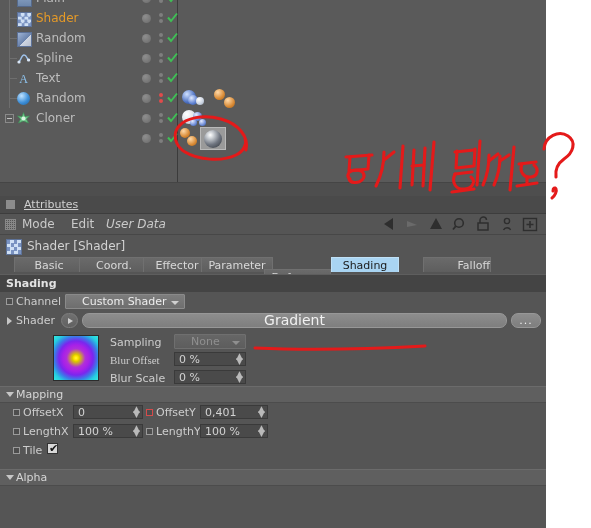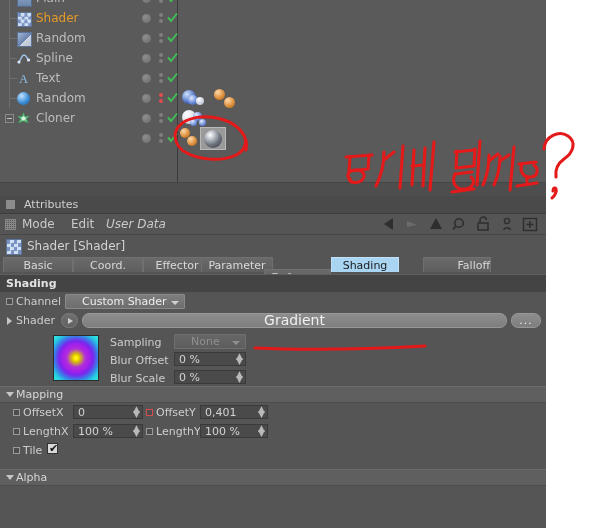--- a/index.html
+++ b/index.html
@@ -44,21 +44,21 @@
   .chk{position:absolute;left:30px;top:4px;width:11px;height:11px;}
   .tagico{position:absolute;width:14px;height:14px;top:3px;border-radius:50%;}
 
   
   .tagsel{position:absolute;width:26px;height:23px;background:#9a9a9a;border:1px solid #b9b9b9;box-sizing:border-box;}
 
   
   #attr{position:absolute;left:0;top:196px;width:546px;height:332px;background:#555555;}
   .titlebar{position:relative;height:17px;background:#4a4a4a;border-bottom:1px solid #3d3d3d;}
   .titlebar .tgrip{position:absolute;left:6px;top:4px;width:9px;height:9px;background:#8c8c8c;}
-  .titlebar .ttxt{position:absolute;left:24px;top:2px;font-size:11px;color:#cfcfcf;}
+  .titlebar .ttxt{position:absolute;left:24px;top:2px;font-size:11px;color:#cfcfcf;text-decoration:underline;}
 
   .menubar{position:relative;height:20px;background:#555555;border-bottom:1px solid #474747;}
   .menubar .grip{position:absolute;left:5px;top:5px;width:11px;height:11px;
     background:
       repeating-linear-gradient(0deg,#9a9a9a 0 1px,transparent 1px 2px),
       repeating-linear-gradient(90deg,#9a9a9a 0 1px,transparent 1px 2px);
     opacity:.75;}
   .menubar .mi{position:absolute;top:3px;font-size:12px;color:#cacaca;}
   .toolicons{position:absolute;right:6px;top:2px;height:16px;}
   .toolicons .ti{display:inline-block;vertical-align:top;width:20px;height:16px;position:relative;}
@@ -369,22 +369,22 @@
         </span>
       </span>
     </div>
 
     <div class="objline">
       <span class="oic" style="background:repeating-conic-gradient(#cfe0f5 0% 25%, #7a93c2 0% 50%) 0 0/7px 7px;border:1px solid #5d7298;"></span>
       <span class="otx">Shader [Shader]</span>
     </div>
 
     <div class="tabs">
-      <div class="tab" style="left:3px;width:70px;text-align:center;">Basic</div>
-      <div class="tab" style="left:73px;width:70px;">Coord.</div>
+      <div class="tab" style="left:14px;width:70px;text-align:center;">Basic</div>
+      <div class="tab" style="left:79px;width:70px;">Coord.</div>
       <div class="tab" style="left:143px;width:68px;">Effector</div>
       <div class="tab" style="left:201px;width:72px;">Parameter</div>
       <div class="tab" style="left:264px;width:67px;margin-top:12px;">Deformer</div>
       <div class="tab active" style="left:331px;width:68px;">Shading</div>
       <div class="tab" style="left:423px;width:68px;text-align:right;">Falloff</div>
     </div>
 
     <div class="secthdr" style="margin-top:1px;">
       <span class="st">Shading</span>
     </div>
@@ -409,21 +409,21 @@
       </span>
 
       <span class="swatch" style="left:53px;top:43px;"></span>
 
       <span class="lab" style="left:110px;top:44px;">Sampling</span>
       <span class="drop dim" style="left:174px;top:42px;width:72px;">
         <span class="v">None</span>
         <span class="ar"></span>
       </span>
 
-      <span class="lab" style="left:110px;top:62px;">Blur Offset</span>
+      <span class="lab" style="left:110px;top:62px;font-family:Liberation Serif, serif;">Blur Offset</span>
       <span class="num" style="left:174px;top:60px;width:72px;">
         <span class="v">0 %</span>
         <span class="sp">
             <i>▲</i>
             <i>▼</i>
           </span>
       </span>
 
       <span class="lab" style="left:110px;top:80px;">Blur Scale</span>
       <span class="num" style="left:174px;top:78px;width:72px;">

